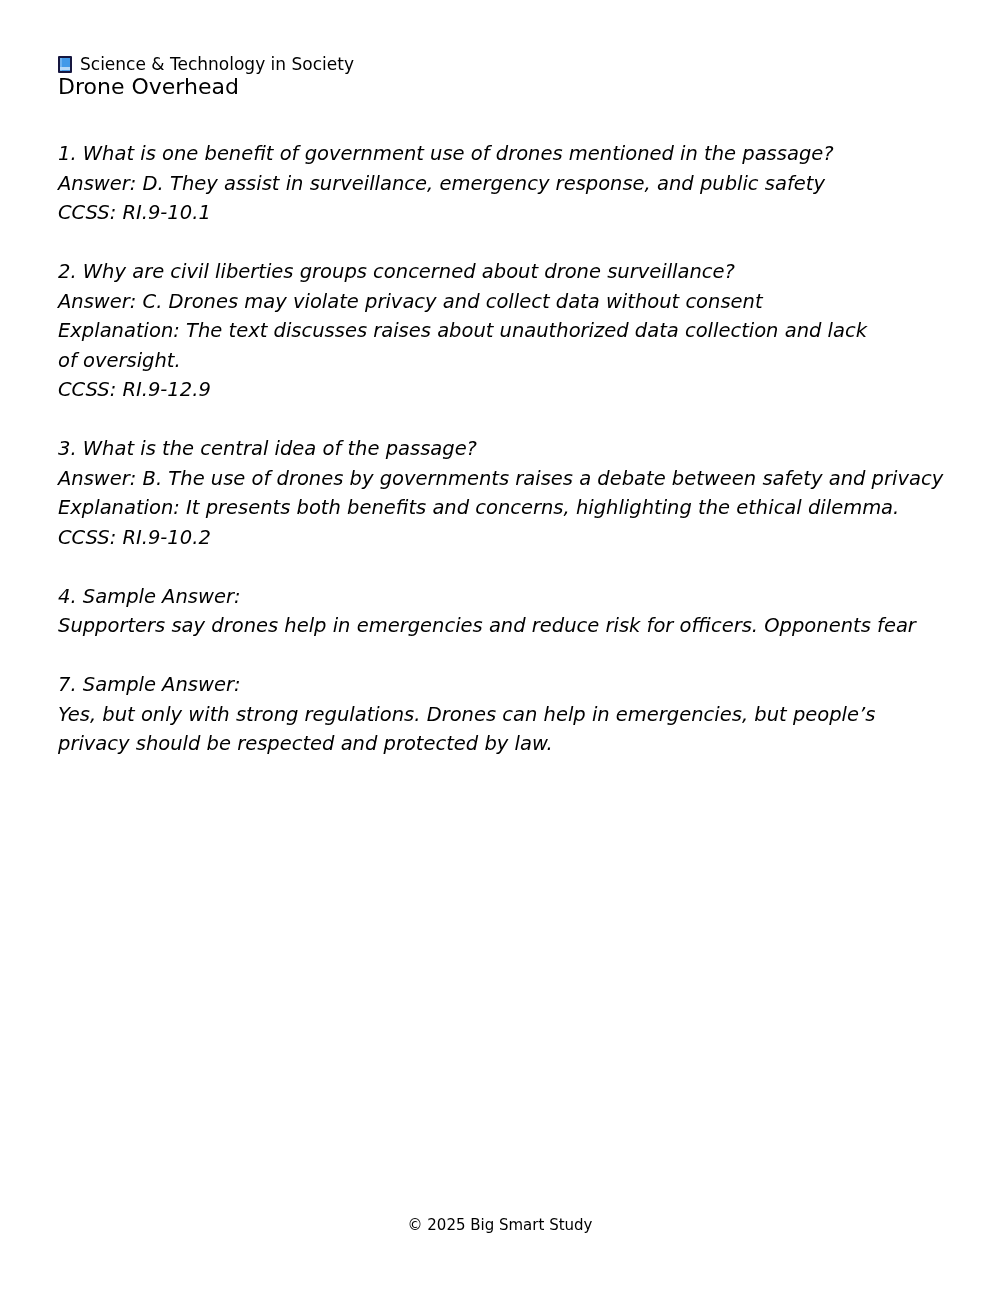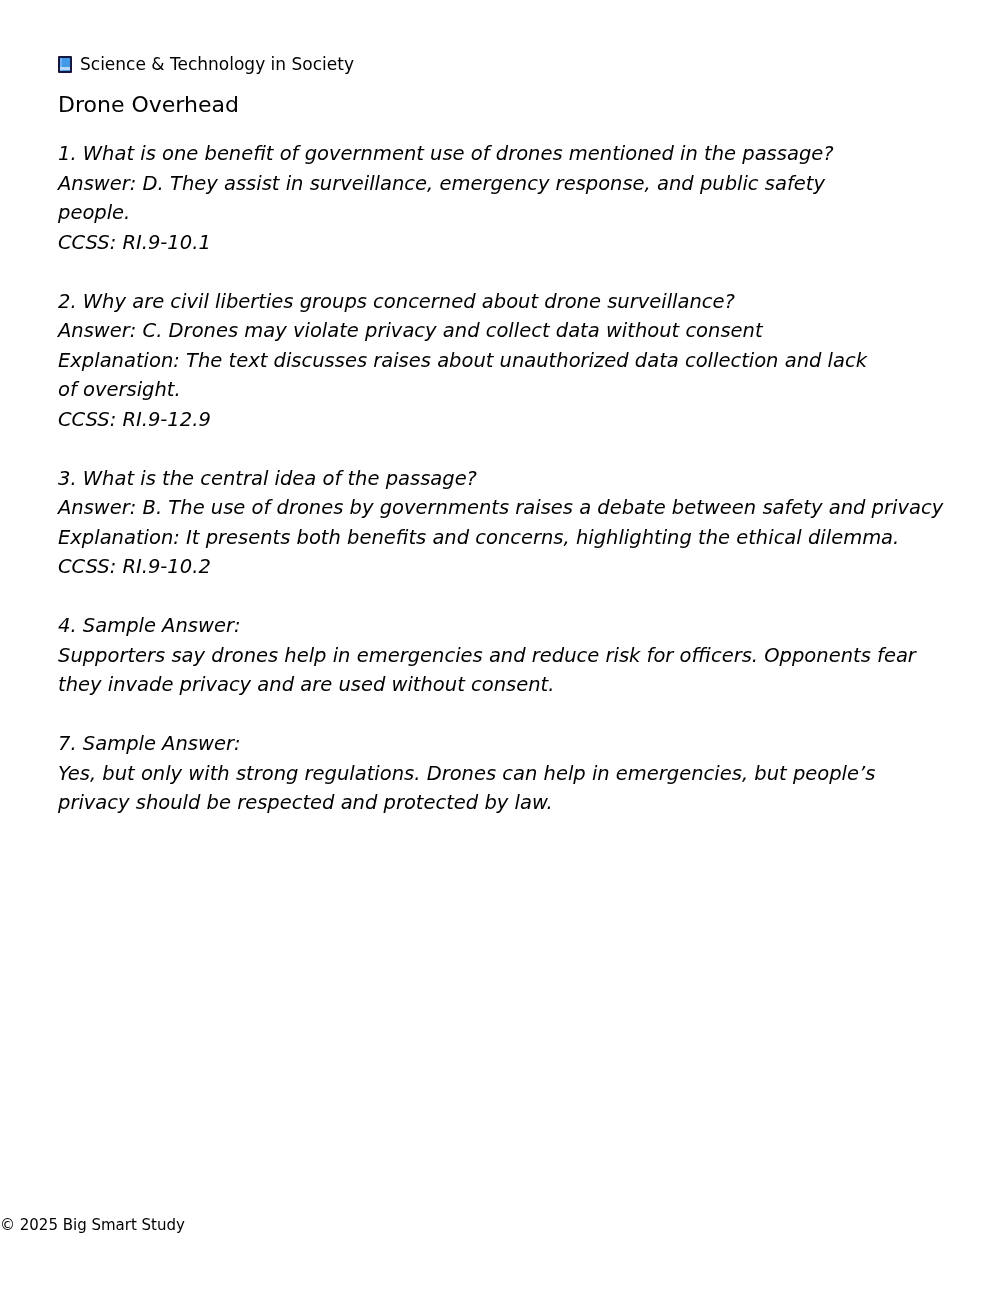--- a/index.html
+++ b/index.html
@@ -56,21 +56,21 @@
     bottom: 1px;
     height: 3px;
     background: #b5d8f7;
   }
   .category-label {
     font-size: 17px;
     line-height: 20px;
     white-space: nowrap;
   }
   .doc-subtitle {
-    margin-top: 18px;
+    margin-top: 0;
     font-size: 22px;
     font-weight: 400;
     line-height: 26px;
     white-space: nowrap;
   }
   .content {
     position: absolute;
     left: 58px;
     top: 139px;
     width: 930px;
@@ -81,20 +81,21 @@
     line-height: 29.5px;
     white-space: nowrap;
     color: #000000;
     font-style: italic;
   }
   .footer {
     position: absolute;
     left: 0;
     top: 1215px;
     width: 1000px;
+    text-align: center;
     font-size: 15px;
     line-height: 20px;
     color: #000000;
   }
 </style>
 </head>
 <body>
 
 <div class="page">
 
@@ -109,21 +110,20 @@
     </div>
 
     <div class="doc-subtitle">Drone Overhead</div>
   </div>
 
   <div class="content">
 
     <div class="qblock">
       <div class="qline">1. What is one benefit of government use of drones mentioned in the passage?</div>
       <div class="qline">Answer: D. They assist in surveillance, emergency response, and public safety</div>
-      <div class="qline">people.</div>
       <div class="qline">CCSS: RI.9-10.1</div>
     </div>
 
     <div class="qblock">
       <div class="qline">2. Why are civil liberties groups concerned about drone surveillance?</div>
       <div class="qline">Answer: C. Drones may violate privacy and collect data without consent</div>
       <div class="qline">Explanation: The text discusses raises about unauthorized data collection and lack</div>
       <div class="qline">of oversight.</div>
       <div class="qline">CCSS: RI.9-12.9</div>
     </div>
@@ -131,21 +131,20 @@
     <div class="qblock">
       <div class="qline">3. What is the central idea of the passage?</div>
       <div class="qline">Answer: B. The use of drones by governments raises a debate between safety and privacy</div>
       <div class="qline">Explanation: It presents both benefits and concerns, highlighting the ethical dilemma.</div>
       <div class="qline">CCSS: RI.9-10.2</div>
     </div>
 
     <div class="qblock">
       <div class="qline">4. Sample Answer:</div>
       <div class="qline">Supporters say drones help in emergencies and reduce risk for officers. Opponents fear</div>
-      <div class="qline">they invade privacy and are used without consent.</div>
     </div>
 
     <div class="qblock">
       <div class="qline">7. Sample Answer:</div>
       <div class="qline">Yes, but only with strong regulations. Drones can help in emergencies, but people’s</div>
       <div class="qline">privacy should be respected and protected by law.</div>
     </div>
 
   </div>
 

